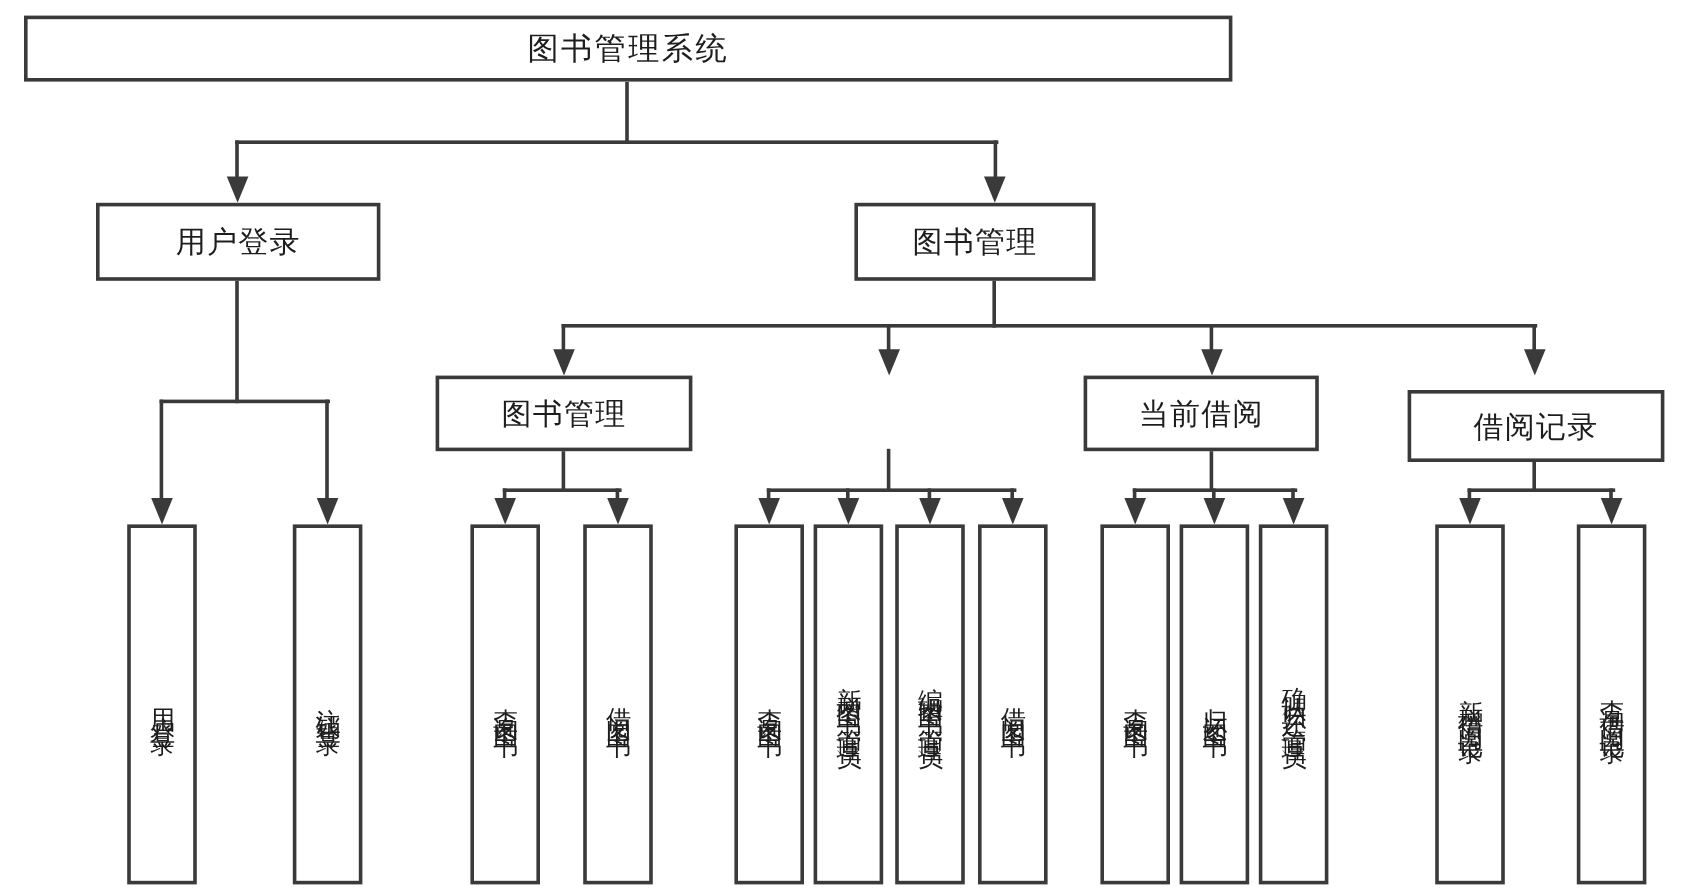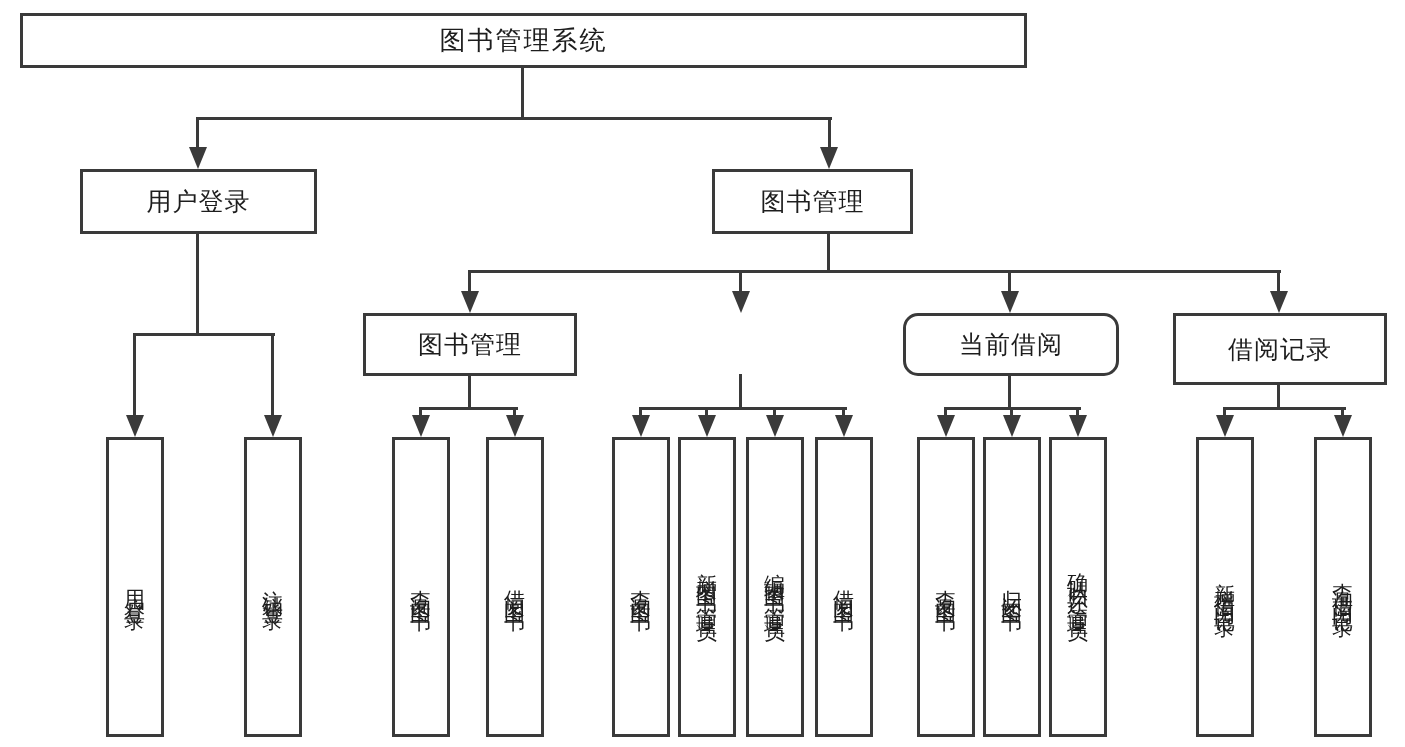--- a/index.html
+++ b/index.html
@@ -123,25 +123,25 @@
 
   <div class="node h" style="left:712px;top:169px;width:201px;height:65px;">
     <span>图书管理</span>
   </div>
 
   <div class="node h" style="left:363px;top:313px;width:214px;height:63px;">
     <span>图书管理</span>
   </div>
 
 
-  <div class="node h" style="left:903px;top:313px;width:216px;height:63px;border-radius:15px;">
+  <div class="node h" style="left:903px;top:313px;width:196px;height:63px;">
     <span>当前借阅</span>
   </div>
 
-  <div class="node h" style="left:1173px;top:313px;width:214px;height:72px;">
+  <div class="node h" style="left:1173px;top:325px;width:214px;height:60px;">
     <span>借阅记录</span>
   </div>
 
   <div class="node v" style="left:106px;top:437px;width:58px;height:300px;">
     <span>用户登录</span>
   </div>
   <div class="node v" style="left:244px;top:437px;width:58px;height:300px;">
     <span>注销登录</span>
   </div>
 

